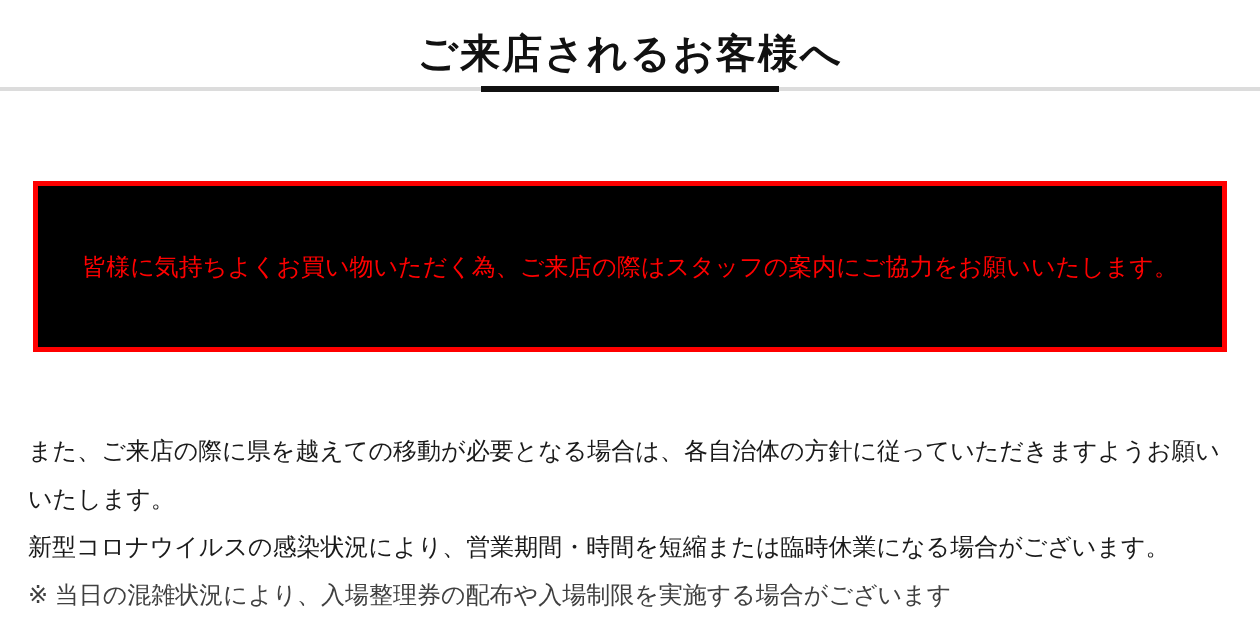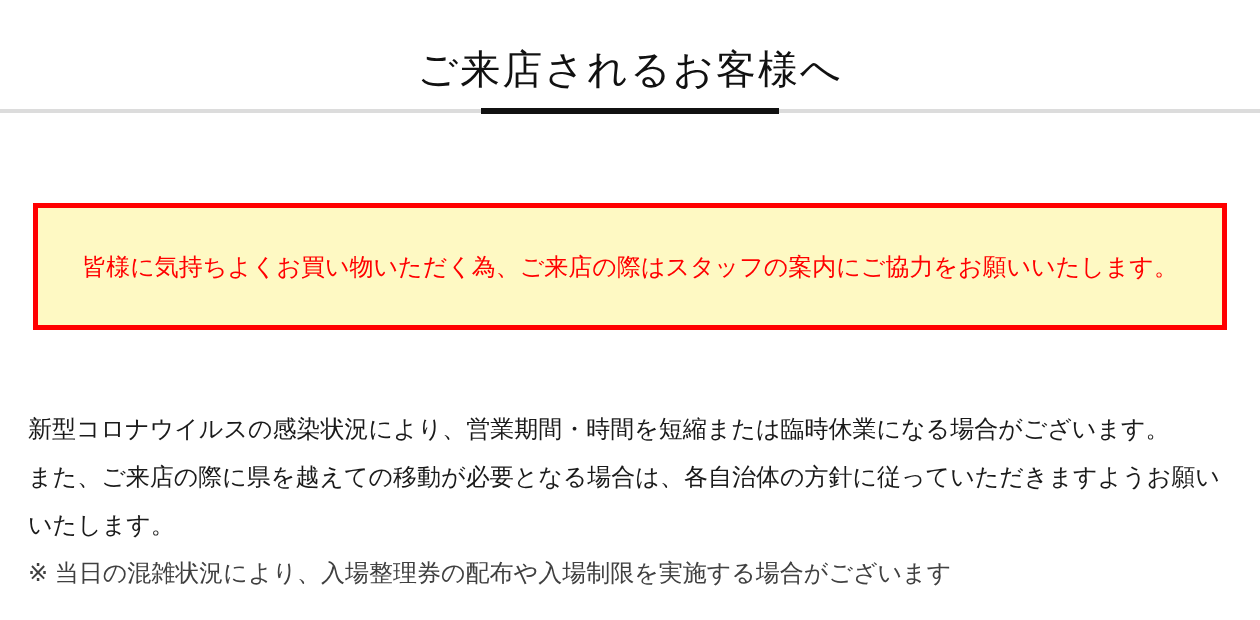--- a/index.html
+++ b/index.html
@@ -14,24 +14,24 @@
     font-family: "Liberation Sans", "DejaVu Sans", sans-serif;
     color: #1a1a1a;
     overflow: hidden;
   }
 
   
   .page-header {
     padding-top: 30px;
   }
   .page-title {
-    margin: 16px;
+    margin: 0;
     font-size: 40px;
     line-height: 46px;
-    font-weight: normal;
+    font-weight: bold;
     text-align: center;
     color: #111111;
     letter-spacing: 2px;
   }
   .title-divider {
     position: relative;
     margin-top: 10px;
     height: 6px;
   }
   .divider-gray {
@@ -48,26 +48,26 @@
     left: 50%;
     transform: translateX(-50%);
     width: 298px;
     height: 6px;
     background: #111111;
   }
 
   
   .notice-box {
     margin: 89px 33px 0 33px;
-    height: 127px;
+    height: 171px;
     border: 5px solid #ff0000;
     display: flex;
     align-items: center;
     justify-content: center;
-    background: #fef9c3;
+    background: #000000;
   }
   .notice-box-text {
     color: #ff0000;
     font-size: 24px;
     line-height: 34px;
     text-align: center;
     padding: 0 20px;
   }
 
   
@@ -94,16 +94,16 @@
     <div class="divider-gray"></div>
     <div class="divider-black"></div>
   </div>
 </header>
 
 <section class="notice-box">
   <p class="notice-box-text">皆様に気持ちよくお買い物いただく為、ご来店の際はスタッフの案内にご協力をお願いいたします。</p>
 </section>
 
 <section class="body-text">
+  <p>また、ご来店の際に県を越えての移動が必要となる場合は、各自治体の方針に従っていただきますようお願いいたします。</p>
   <p>新型コロナウイルスの感染状況により、営業期間・時間を短縮または臨時休業になる場合がございます。</p>
-  <p>また、ご来店の際に県を越えての移動が必要となる場合は、各自治体の方針に従っていただきますようお願いいたします。</p>
   <p class="note-red">※ 当日の混雑状況により、入場整理券の配布や入場制限を実施する場合がございます</p>
 </section>
 
 </body></html>

